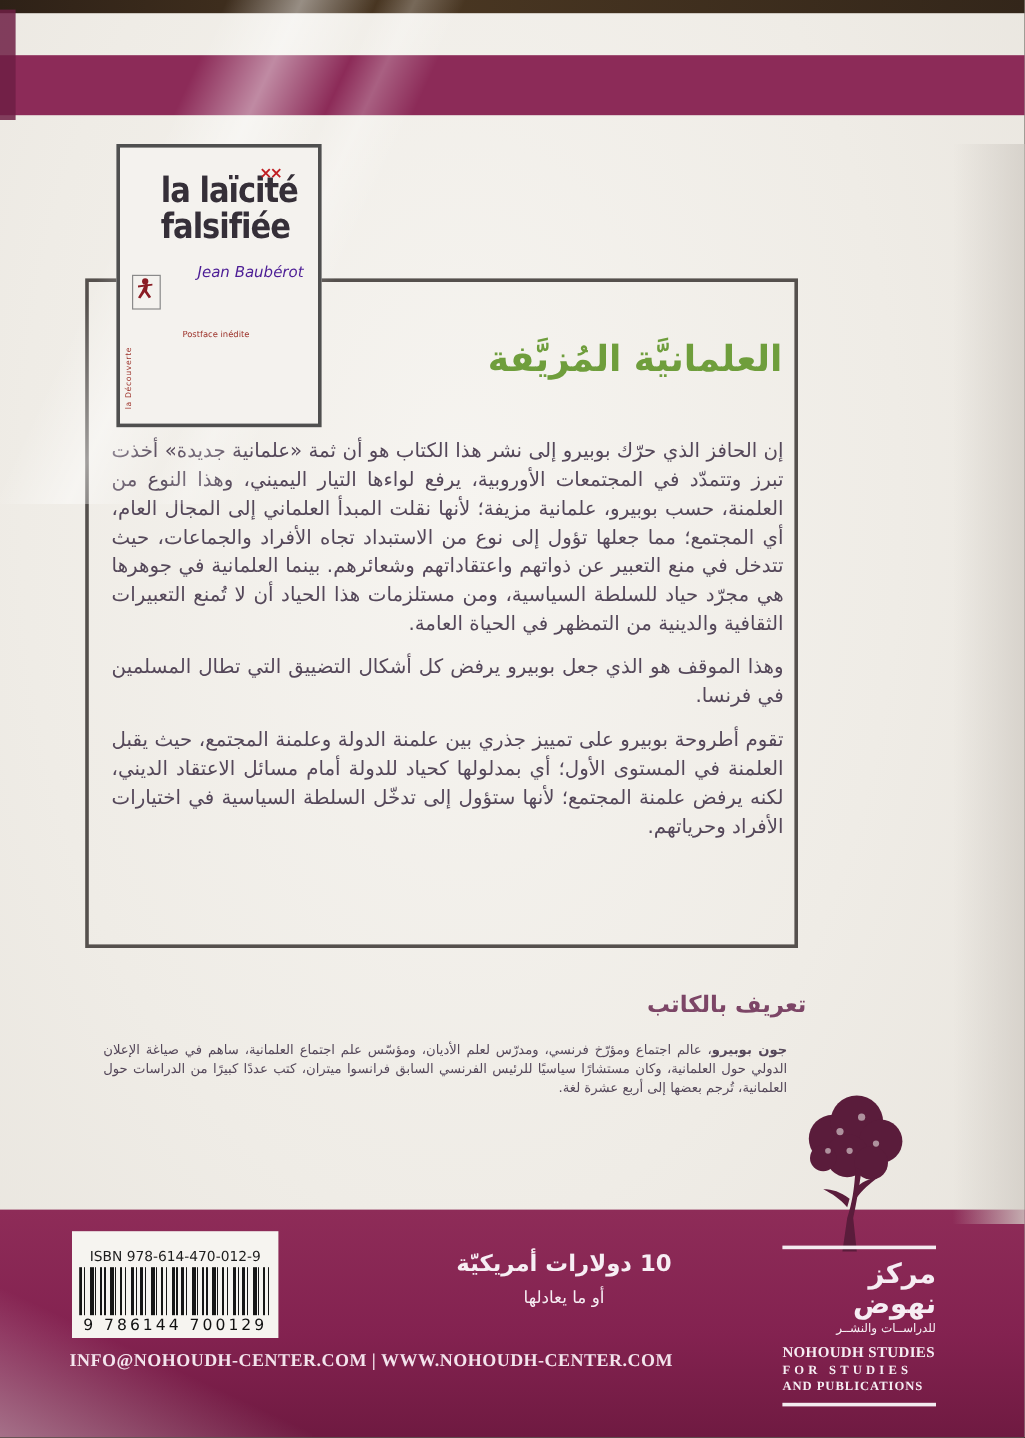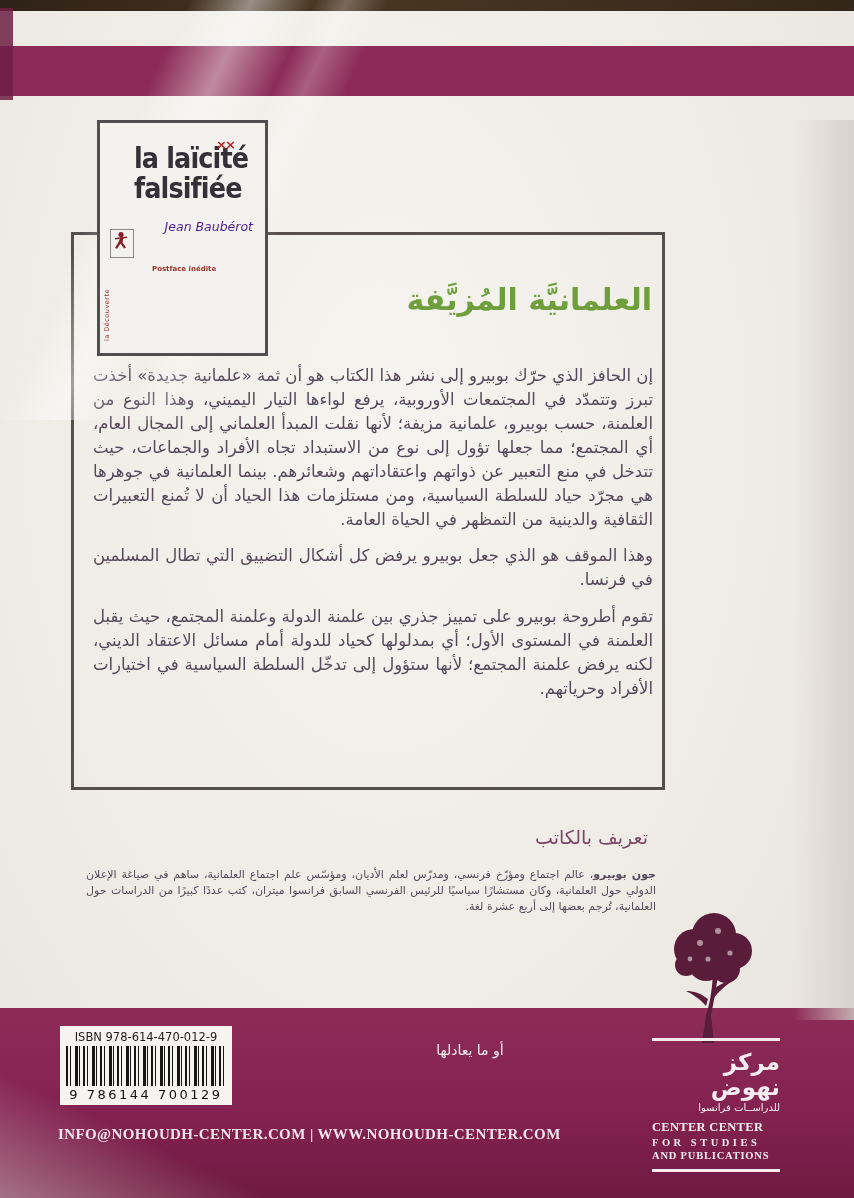--- a/index.html
+++ b/index.html
@@ -23,45 +23,45 @@
                background:linear-gradient(180deg,#8e2c58 0%,#832250 55%,#6f1a41 100%);}
 
   
   .thumb{position:absolute;left:97px;top:120px;width:171px;height:236px;
          background:#f4f2ee;border:3px solid #4f4f4f;box-sizing:border-box;z-index:2;}
   .thumb-title{margin:20px 0 0 34px;color:#352f38;font-weight:600;font-size:29px;line-height:1.04;
                transform:scaleX(.88);transform-origin:left top;letter-spacing:-1px;}
   .red-marks{position:absolute;left:116px;top:14px;color:#c01f23;font-size:13px;font-weight:bold;letter-spacing:-2px;}
   .thumb-author{margin:16px 12px 0 0;text-align:right;font-size:12.5px;font-style:italic;color:#4c1d95;}
   .pub-mark{position:absolute;left:10px;top:106px;width:22px;height:27px;border:1px solid #8a8a8a;background:#f4f2ee;}
-  .postface{position:absolute;left:52px;top:142px;font-size:7px;font-weight:bold;color:#9c3129;}
+  .postface{position:absolute;left:52px;top:152px;font-size:7px;font-weight:normal;color:#9c3129;}
   .spine-vert{position:absolute;left:3px;bottom:12px;writing-mode:vertical-rl;transform:rotate(180deg);
               font-size:6.5px;color:#9c3129;letter-spacing:.5px;}
 
   
   .frame{position:absolute;left:71px;top:232px;width:594px;height:558px;
          border:3px solid #55504d;box-sizing:border-box;}
   .back-title{position:absolute;left:370px;top:282px;width:282px;direction:rtl;text-align:right;
               font-size:30px;font-weight:bold;color:#6f9e3c;}
   .synopsis{position:absolute;left:93px;top:364px;width:560px;direction:rtl;text-align:justify;
             color:#55485a;font-size:16.5px;line-height:1.45;}
   .synopsis p{margin:0 0 13px 0;}
 
-  .author-head{position:absolute;left:292px;top:826px;width:356px;direction:rtl;text-align:right;
-               font-size:19px;font-weight:normal;color:#7c4566;}
+  .author-head{position:absolute;left:316px;top:826px;width:356px;direction:rtl;text-align:right;
+               font-size:19px;font-weight:bold;color:#7c4566;}
   .author-bio{position:absolute;left:86px;top:856px;width:570px;direction:rtl;text-align:justify;
               color:#55485a;font-size:11px;line-height:1.45;}
   .author-name{font-weight:bold;}
 
   
   .tree{position:absolute;left:656px;top:903px;z-index:3;}
 
   
   .barcode{position:absolute;left:60px;top:1026px;width:172px;background:#f6f4f0;
-           padding:4px 6px 3px 6px;box-sizing:border-box;z-index:2;}
+           padding:14px 6px 3px 6px;box-sizing:border-box;z-index:2;}
   .isbn{font-size:11.5px;color:#1d1d1d;text-align:center;white-space:nowrap;}
   .bars{height:40px;margin-top:2px;
         background:repeating-linear-gradient(90deg,#161616 0 2px,#f6f4f0 2px 4px,#161616 4px 5px,
         #f6f4f0 5px 9px,#161616 9px 12px,#f6f4f0 12px 13px,#161616 13px 14px,#f6f4f0 14px 17px);}
   .digits{font-size:13px;color:#111;text-align:center;letter-spacing:2.5px;margin-top:1px;white-space:nowrap;}
 
   
   .price{position:absolute;left:340px;top:1032px;width:260px;text-align:center;direction:rtl;
          color:#f7eef4;z-index:2;}
   .price .l1{font-size:19px;font-weight:bold;}
@@ -144,28 +144,29 @@
     </svg>
   </div>
 
   <div class="barcode">
     <div class="isbn">ISBN 978-614-470-012-9</div>
     <div class="bars"></div>
     <div class="digits">9 786144 700129</div>
   </div>
 
   <div class="price">
+    <div class="l2">10 دولارات أمريكيّة</div>
     <div class="l3">أو ما يعادلها</div>
   </div>
 
   <div class="publisher">
     <div class="rule"></div>
     <div class="pub-ar">مركز نهوض</div>
-    <div class="pub-ar-sub">للدراســات فرانسوا</div>
-    <div class="pub-en1">CENTER CENTER</div>
+    <div class="pub-ar-sub">للدراســات والنشــر</div>
+    <div class="pub-en1">NOHOUDH STUDIES</div>
     <div class="pub-en2">FOR STUDIES</div>
     <div class="pub-en3">AND PUBLICATIONS</div>
     <div class="rule bottom"></div>
   </div>
 
   <div class="contact">INFO@NOHOUDH-CENTER.COM | WWW.NOHOUDH-CENTER.COM</div>
 
   <div class="sheen sheen1"></div>
   <div class="sheen sheen2"></div>
   <div class="sheen sheen3"></div>

